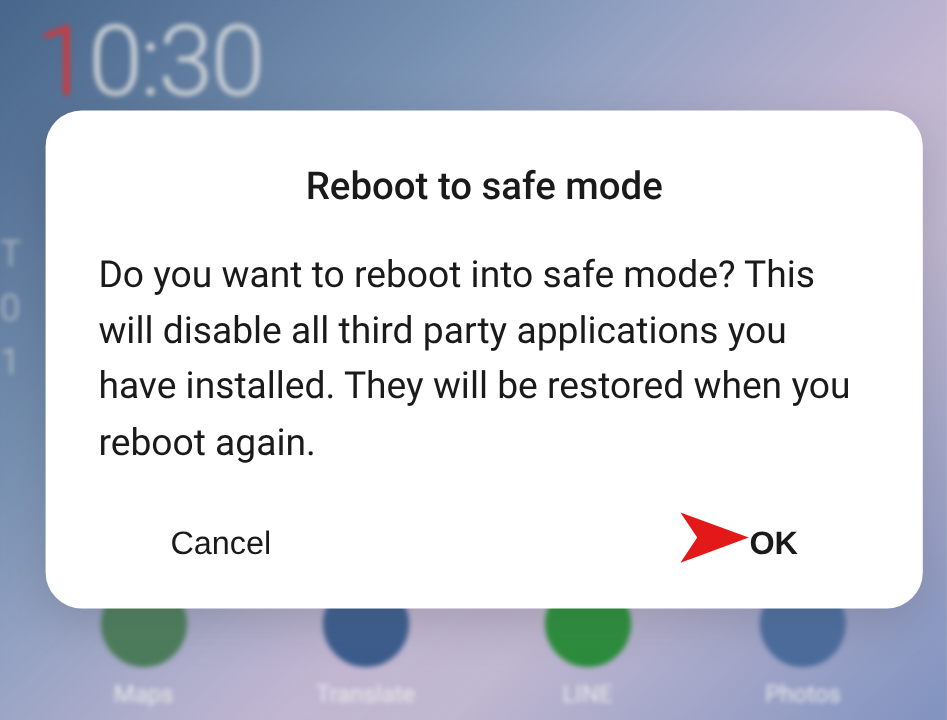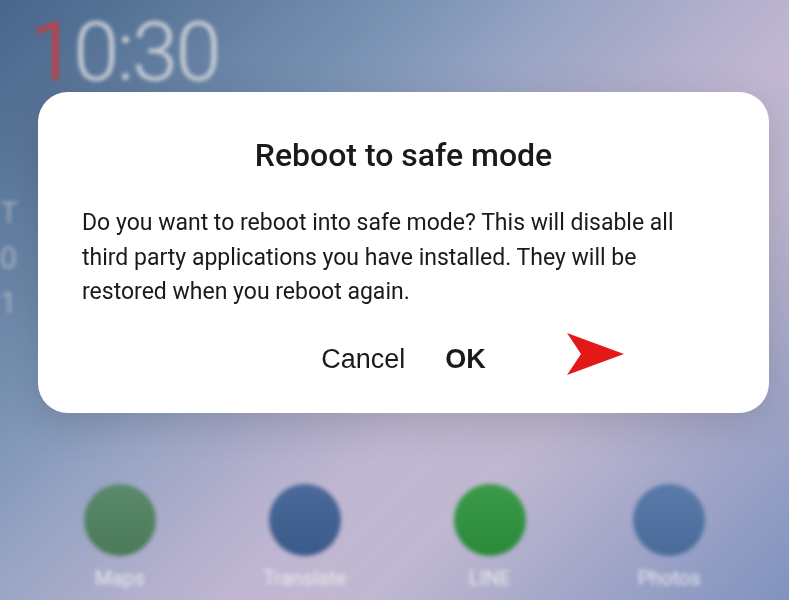--- a/index.html
+++ b/index.html
@@ -91,30 +91,30 @@
       box-shadow: 0 10px 40px rgba(0,0,0,0.15);
     }
     .dialog-title {
       font-size: 32px;
       font-weight: 500;
       color: #1a1a1a;
       text-align: center;
       margin-bottom: 32px;
     }
     .dialog-body {
-      font-size: 23px;
+      font-size: 31px;
       font-weight: 400;
       color: #1a1a1a;
       line-height: 1.5;
-      margin-bottom: 28px;
+      margin-bottom: 40px;
       text-align: left;
     }
     .dialog-actions {
       display: flex;
-      justify-content: center;
+      justify-content: space-between;
       align-items: center;
       padding: 0 40px;
     }
     .dialog-btn {
       font-size: 27px;
       font-weight: 400;
       color: #1a1a1a;
       background: none;
       border: none;
       cursor: pointer;

